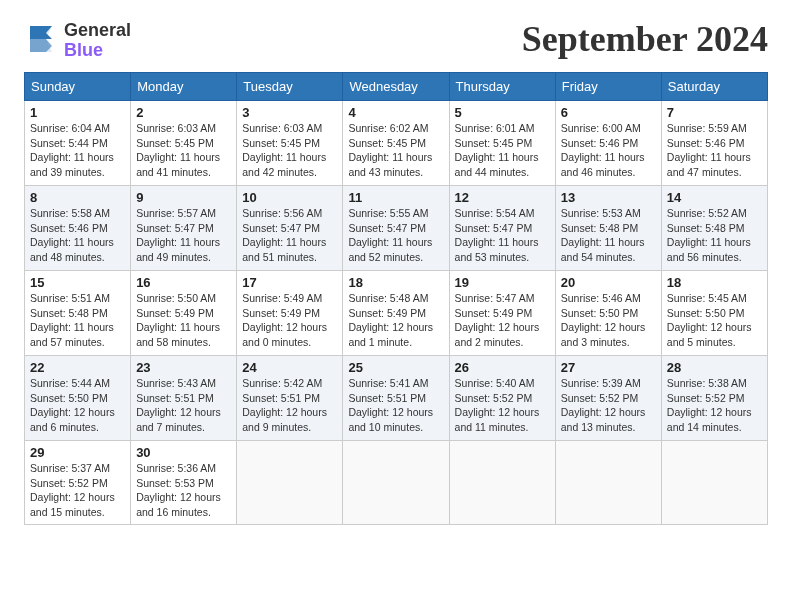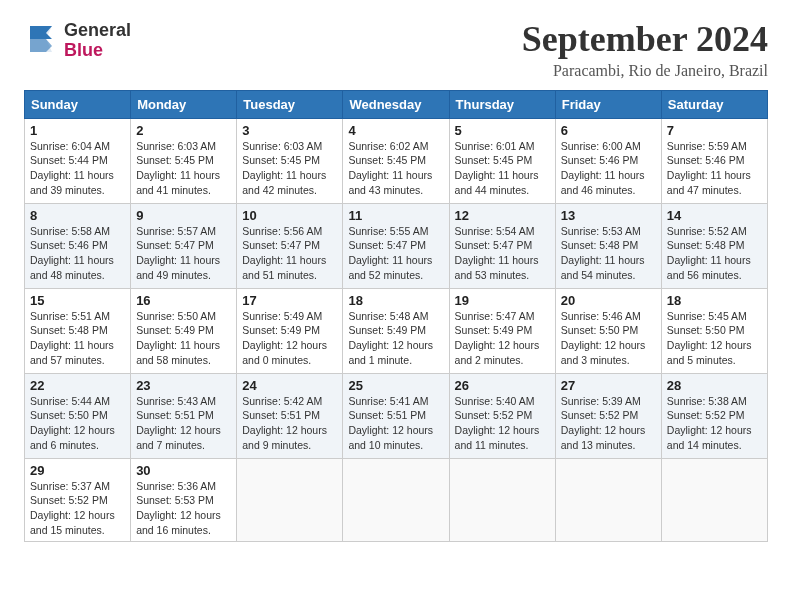--- a/index.html
+++ b/index.html
@@ -21,21 +21,21 @@
       align-items: center;
       gap: 0px;
     }
     .logo-text {
       font-size: 18px;
       font-weight: bold;
       color: #333;
       line-height: 1.1;
     }
     .logo-general { display: block; }
-    .logo-blue { color: #be185d; display: block; }
+    .logo-blue { color: #8b5cf6; display: block; }
     .title-block {
       text-align: right;
       font-family: Liberation Serif, serif;
     }
     .month-title {
       font-size: 36px;
       font-weight: bold;
       color: #333;
       line-height: 1.1;
     }
@@ -48,21 +48,21 @@
       width: 100%;
       border-collapse: collapse;
       font-size: 11px;
     }
     .calendar-table th {
       background-color: #2e75b6;
       color: #fff;
       text-align: left;
       padding: 6px 6px;
       font-size: 13px;
-      font-weight: bold;
+      font-weight: normal;
       border: 1px solid #2060a0;
     }
     .calendar-table td {
       vertical-align: top;
       border: 1px solid #ccc;
       padding: 4px 5px;
       width: 14.28%;
       min-height: 80px;
       height: 85px;
       background: #fff;
@@ -103,21 +103,20 @@
         <polygon points="6,19 22,19 28,26 22,32 6,32" fill="#2e75b6" opacity="0.6"></polygon>
       </svg>
     </div>
     <div style="line-height:1.15; margin-left:2px;">
       <span class="logo-text logo-general">General</span>
       <span class="logo-text logo-blue">Blue</span>
     </div>
   </div>
   <div class="title-block">
     <div class="month-title">September 2024</div>
-    <div class="subtitle">Paracambi, Rio de Janeiro, Brazil</div>
   </div>
 </div>
 
 <table class="calendar-table">
   <thead>
     <tr>
       <th>Sunday</th>
       <th>Monday</th>
       <th>Tuesday</th>
       <th>Wednesday</th>

